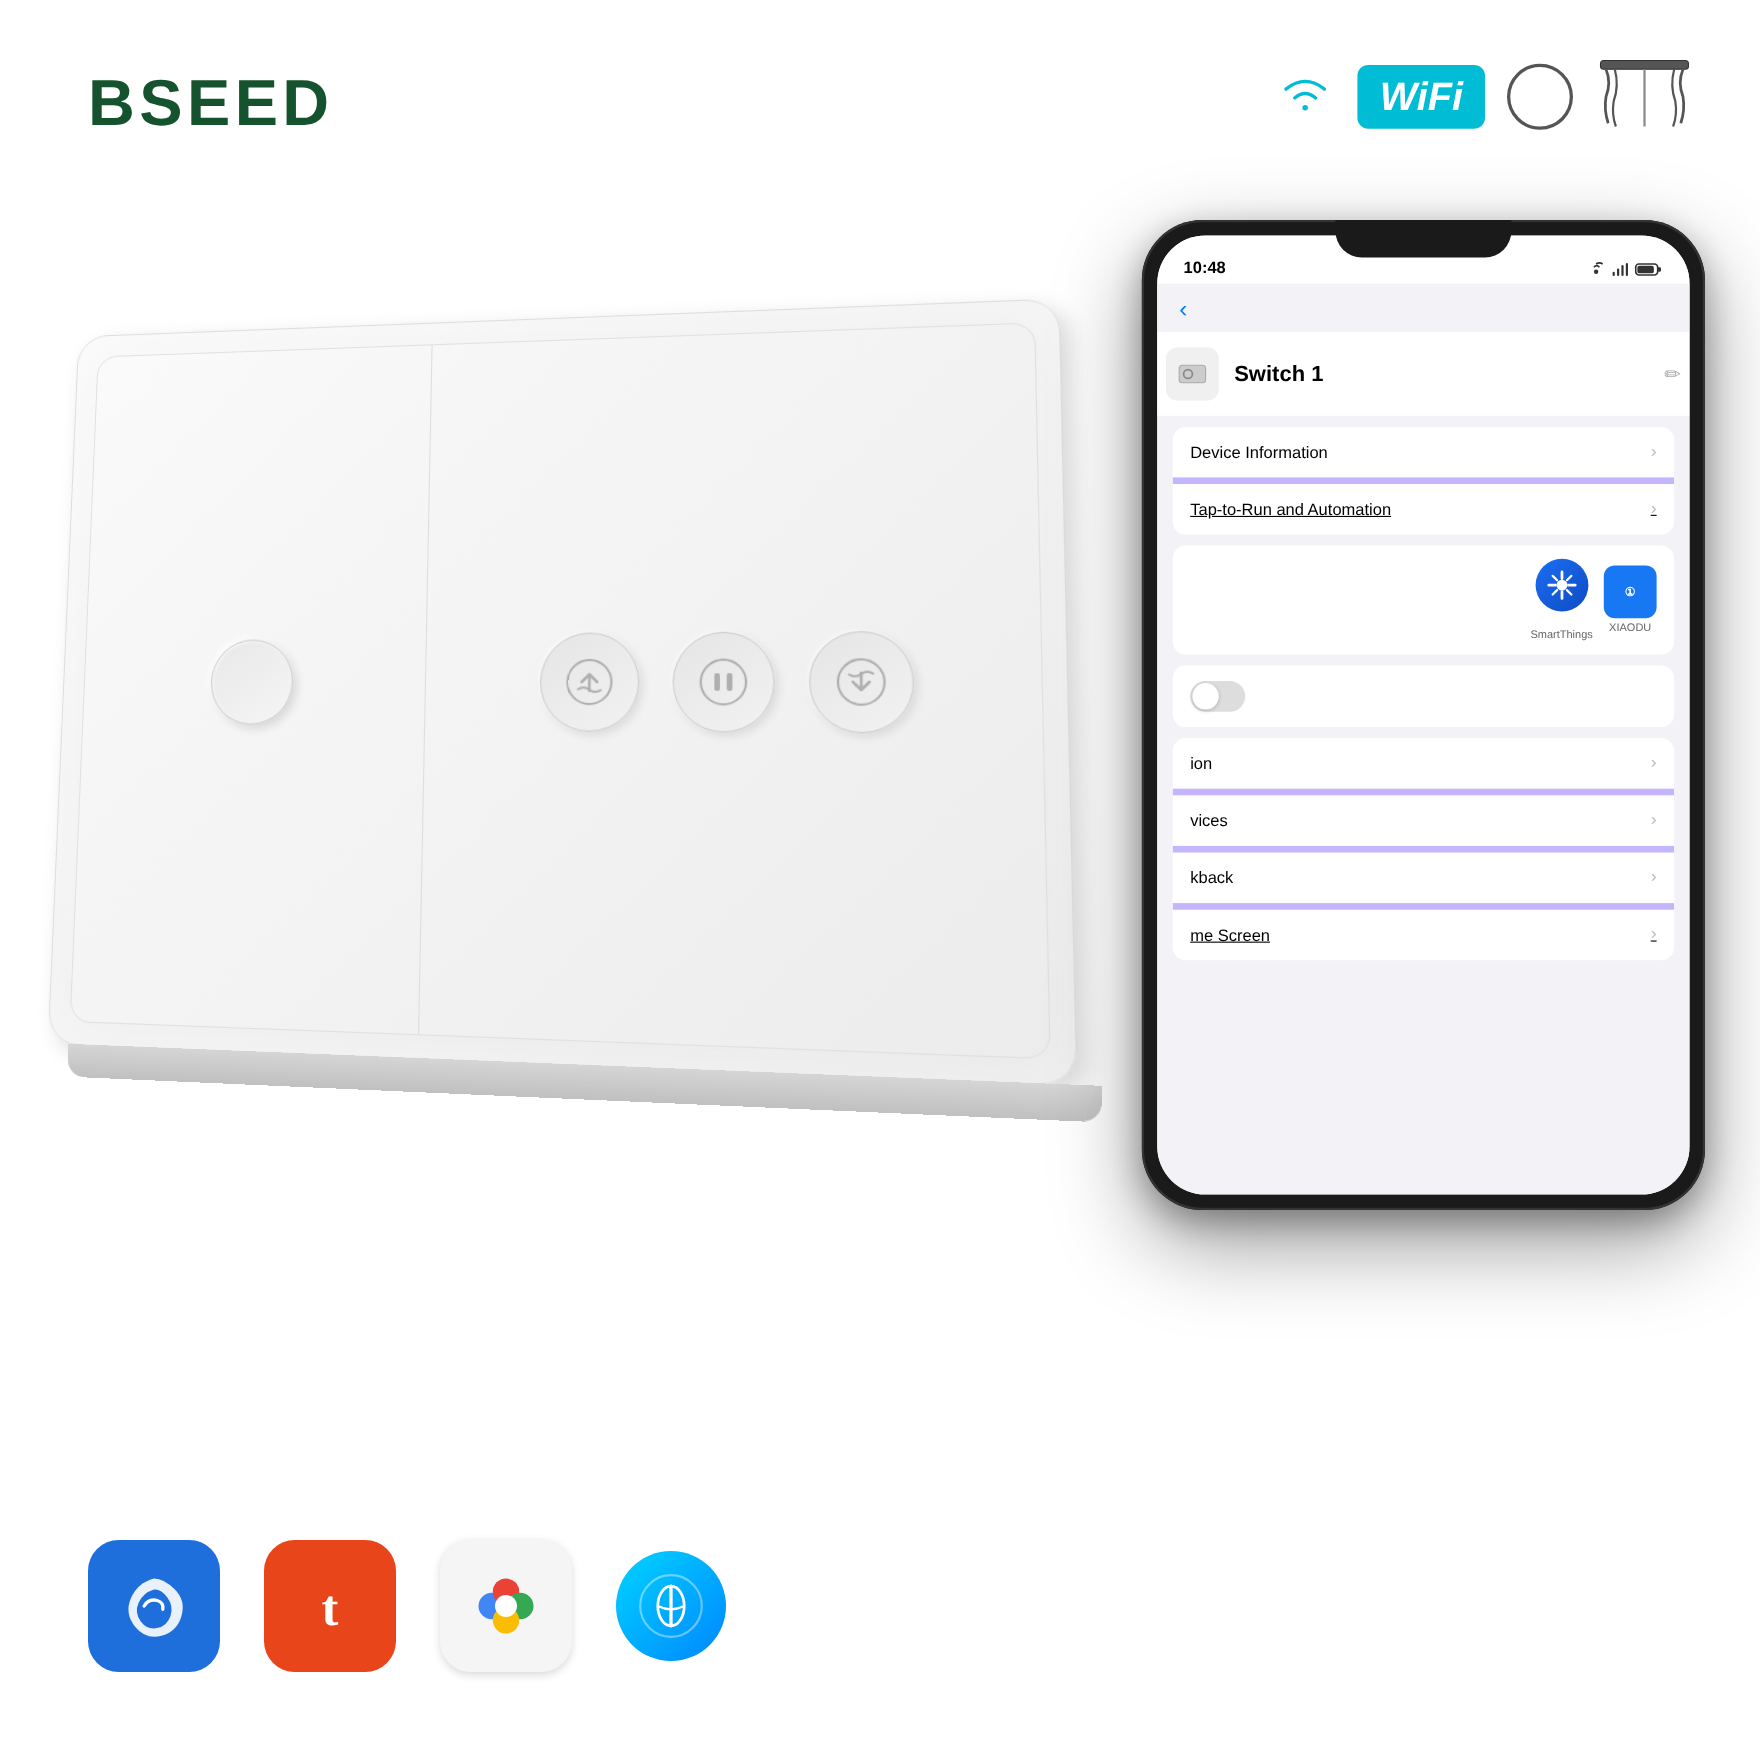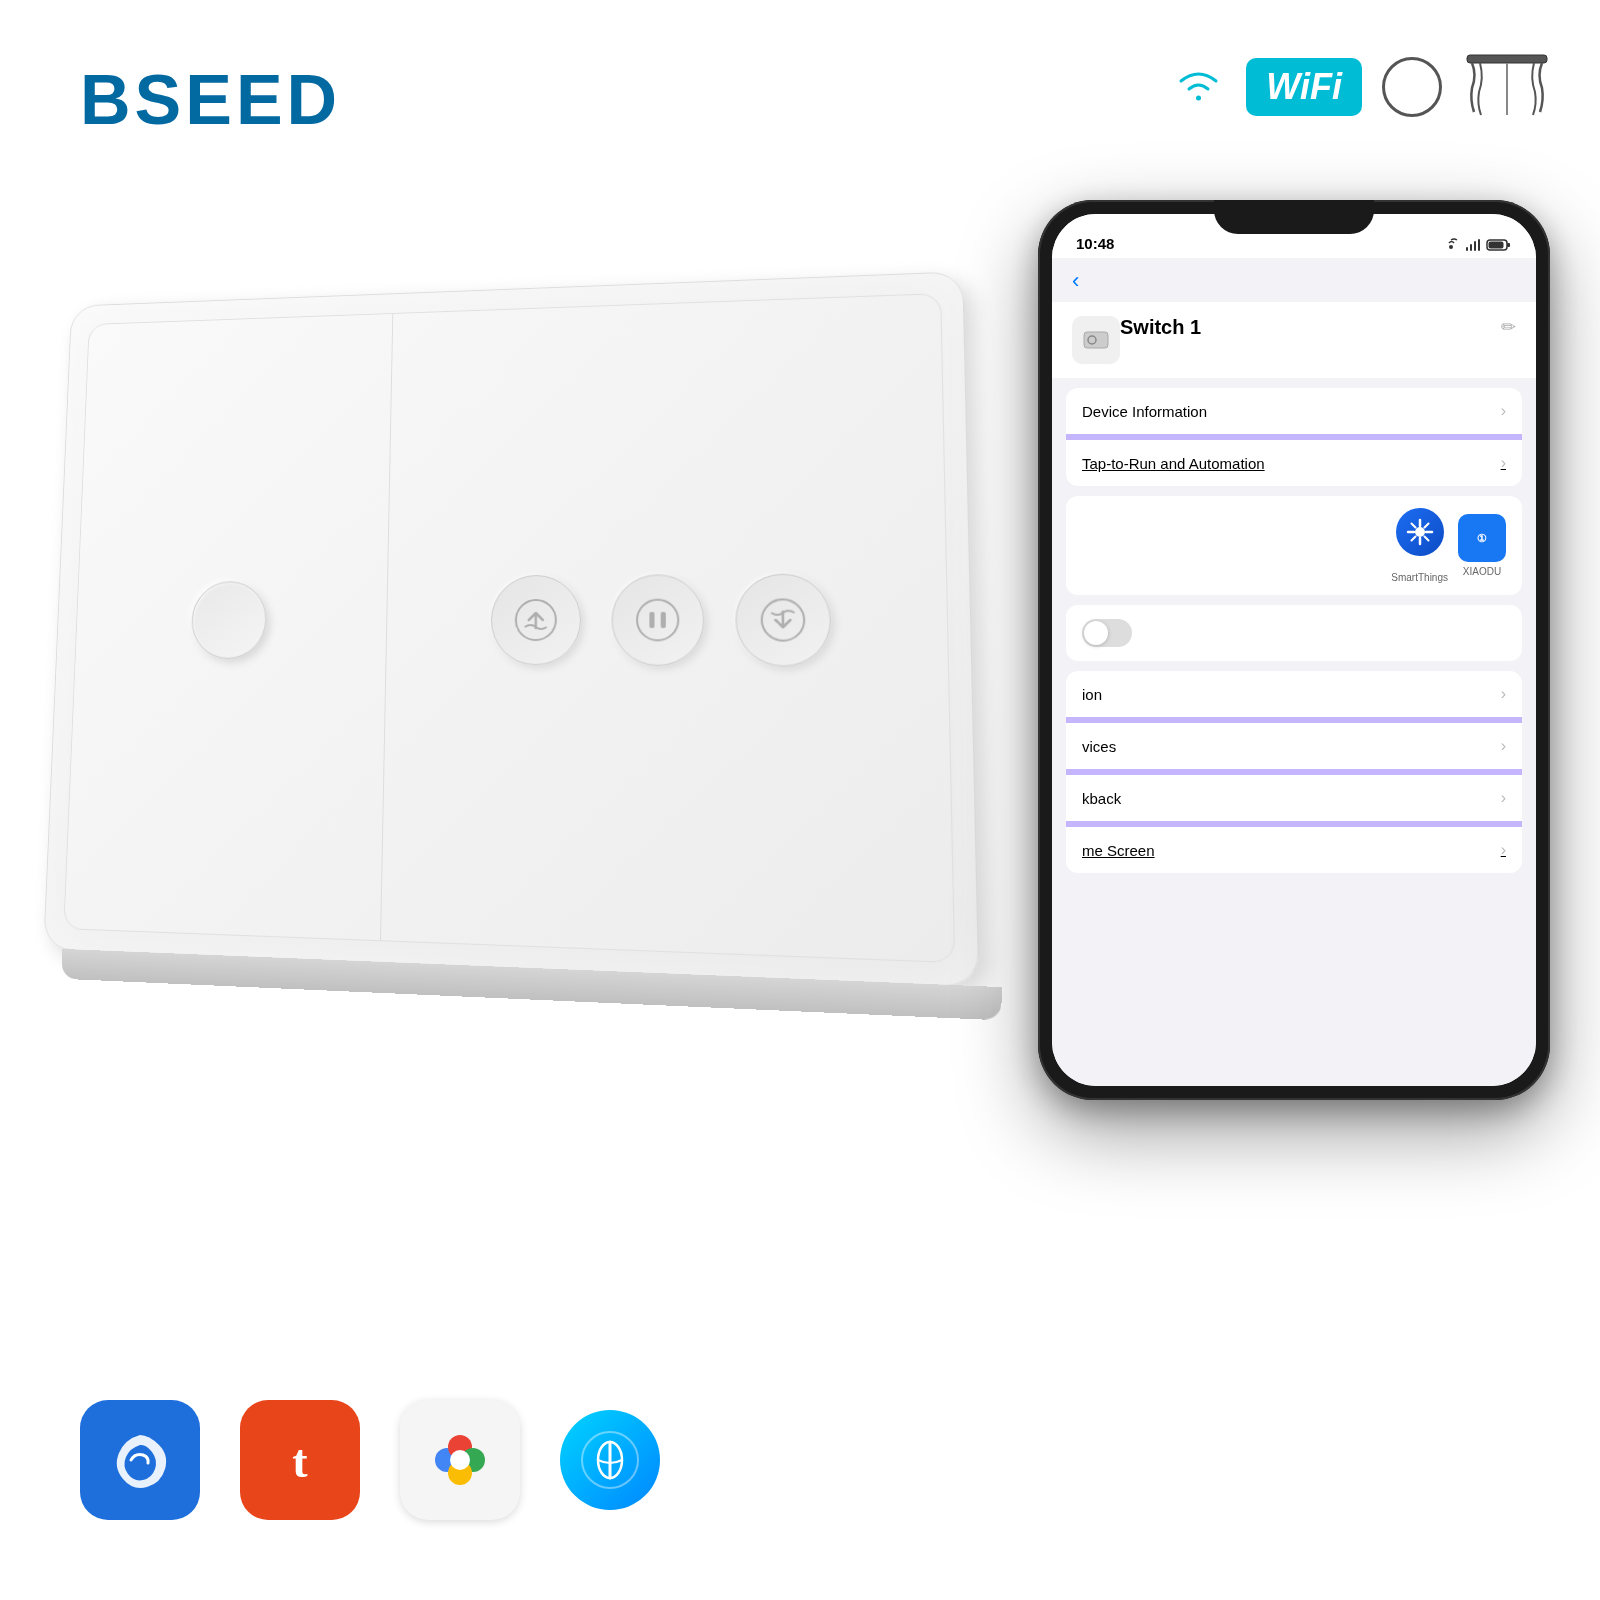--- a/index.html
+++ b/index.html
@@ -10,31 +10,31 @@
       font-family: -apple-system, BlinkMacSystemFont, 'Helvetica Neue', sans-serif;
       overflow: hidden;
       position: relative;
     }
 
     
     .bseed-logo {
       position: absolute;
       top: 60px;
       left: 80px;
-      font-size: 70px;
+      font-size: 59px;
       font-weight: 900;
-      color: #0369a1;
+      color: #14532d;
       letter-spacing: 4px;
     }
 
     
     .top-right-icons {
       position: absolute;
       top: 50px;
-      right: 48px;
+      right: 60px;
       display: flex;
       align-items: center;
       gap: 20px;
     }
 
     .wifi-badge {
       background: #00bcd4;
       border-radius: 10px;
       padding: 8px 20px;
       display: flex;
@@ -235,23 +235,24 @@
 
     .back-arrow {
       font-size: 22px;
       color: #007AFF;
       font-weight: 300;
     }
 
     
     .device-header {
       background: white;
-      padding: 14px 20px;
-      display: flex;
-      align-items: flex-start;
+      padding: 14px 8px;
+      display: flex;
+      align-items: center;
+      gap: 14px;
       margin-bottom: 10px;
     }
 
     .device-thumb {
       width: 48px;
       height: 48px;
       background: #f0f0f0;
       border-radius: 10px;
       display: flex;
       align-items: center;

